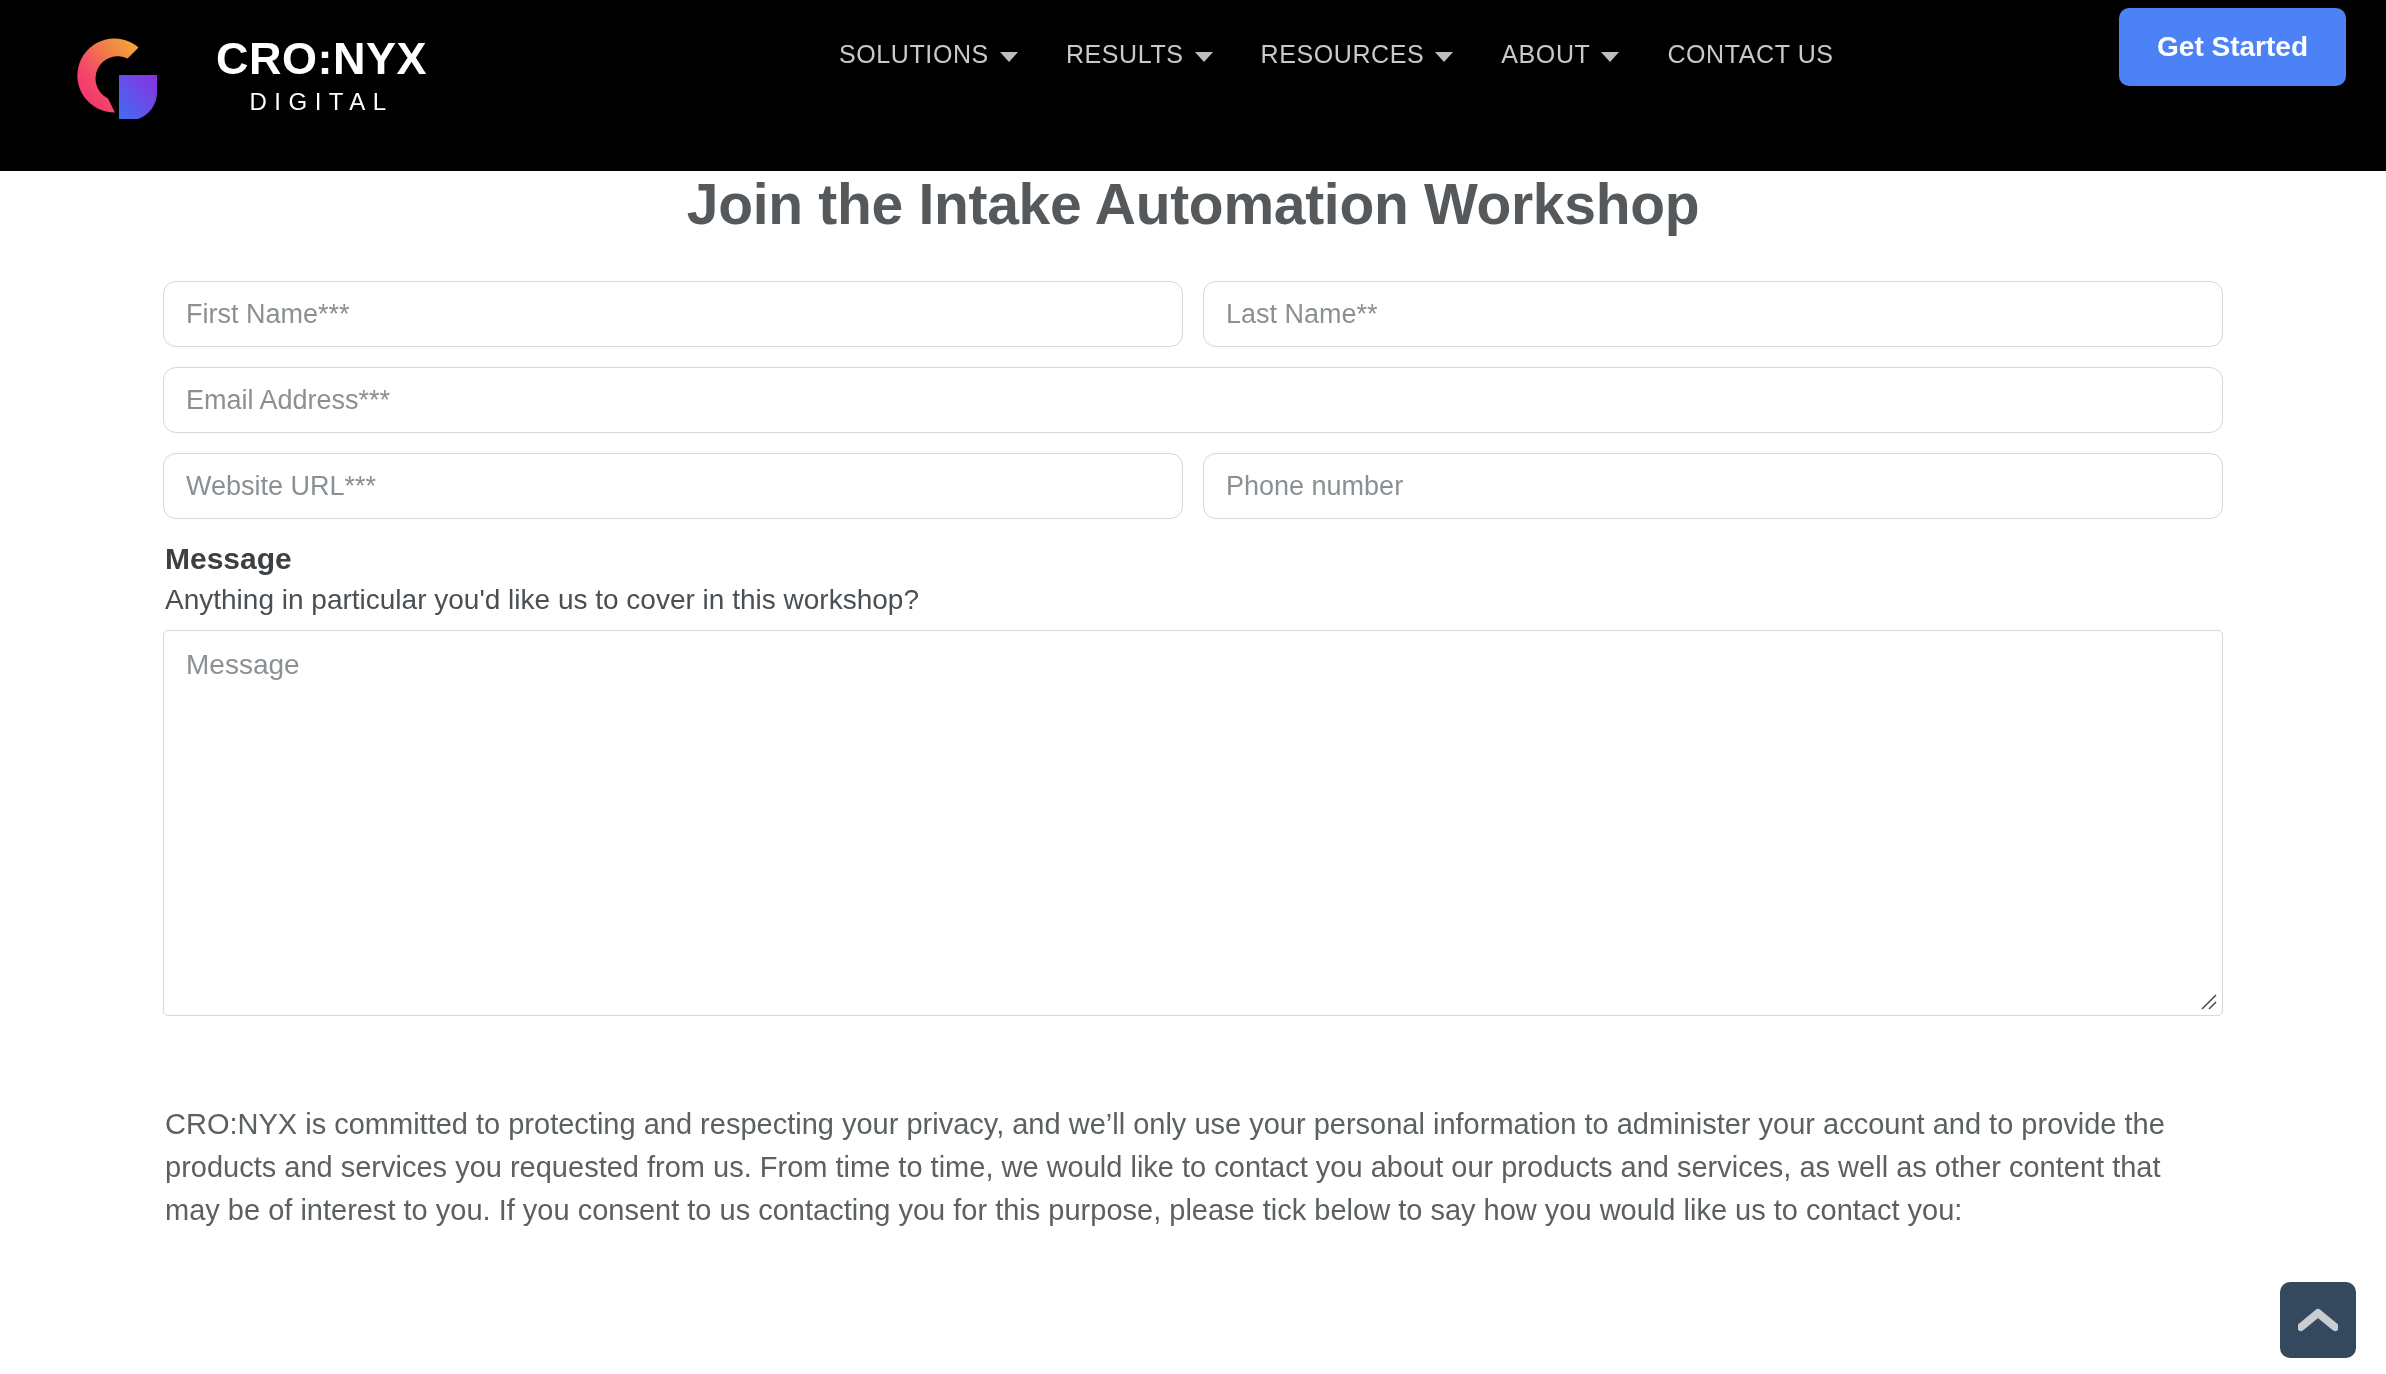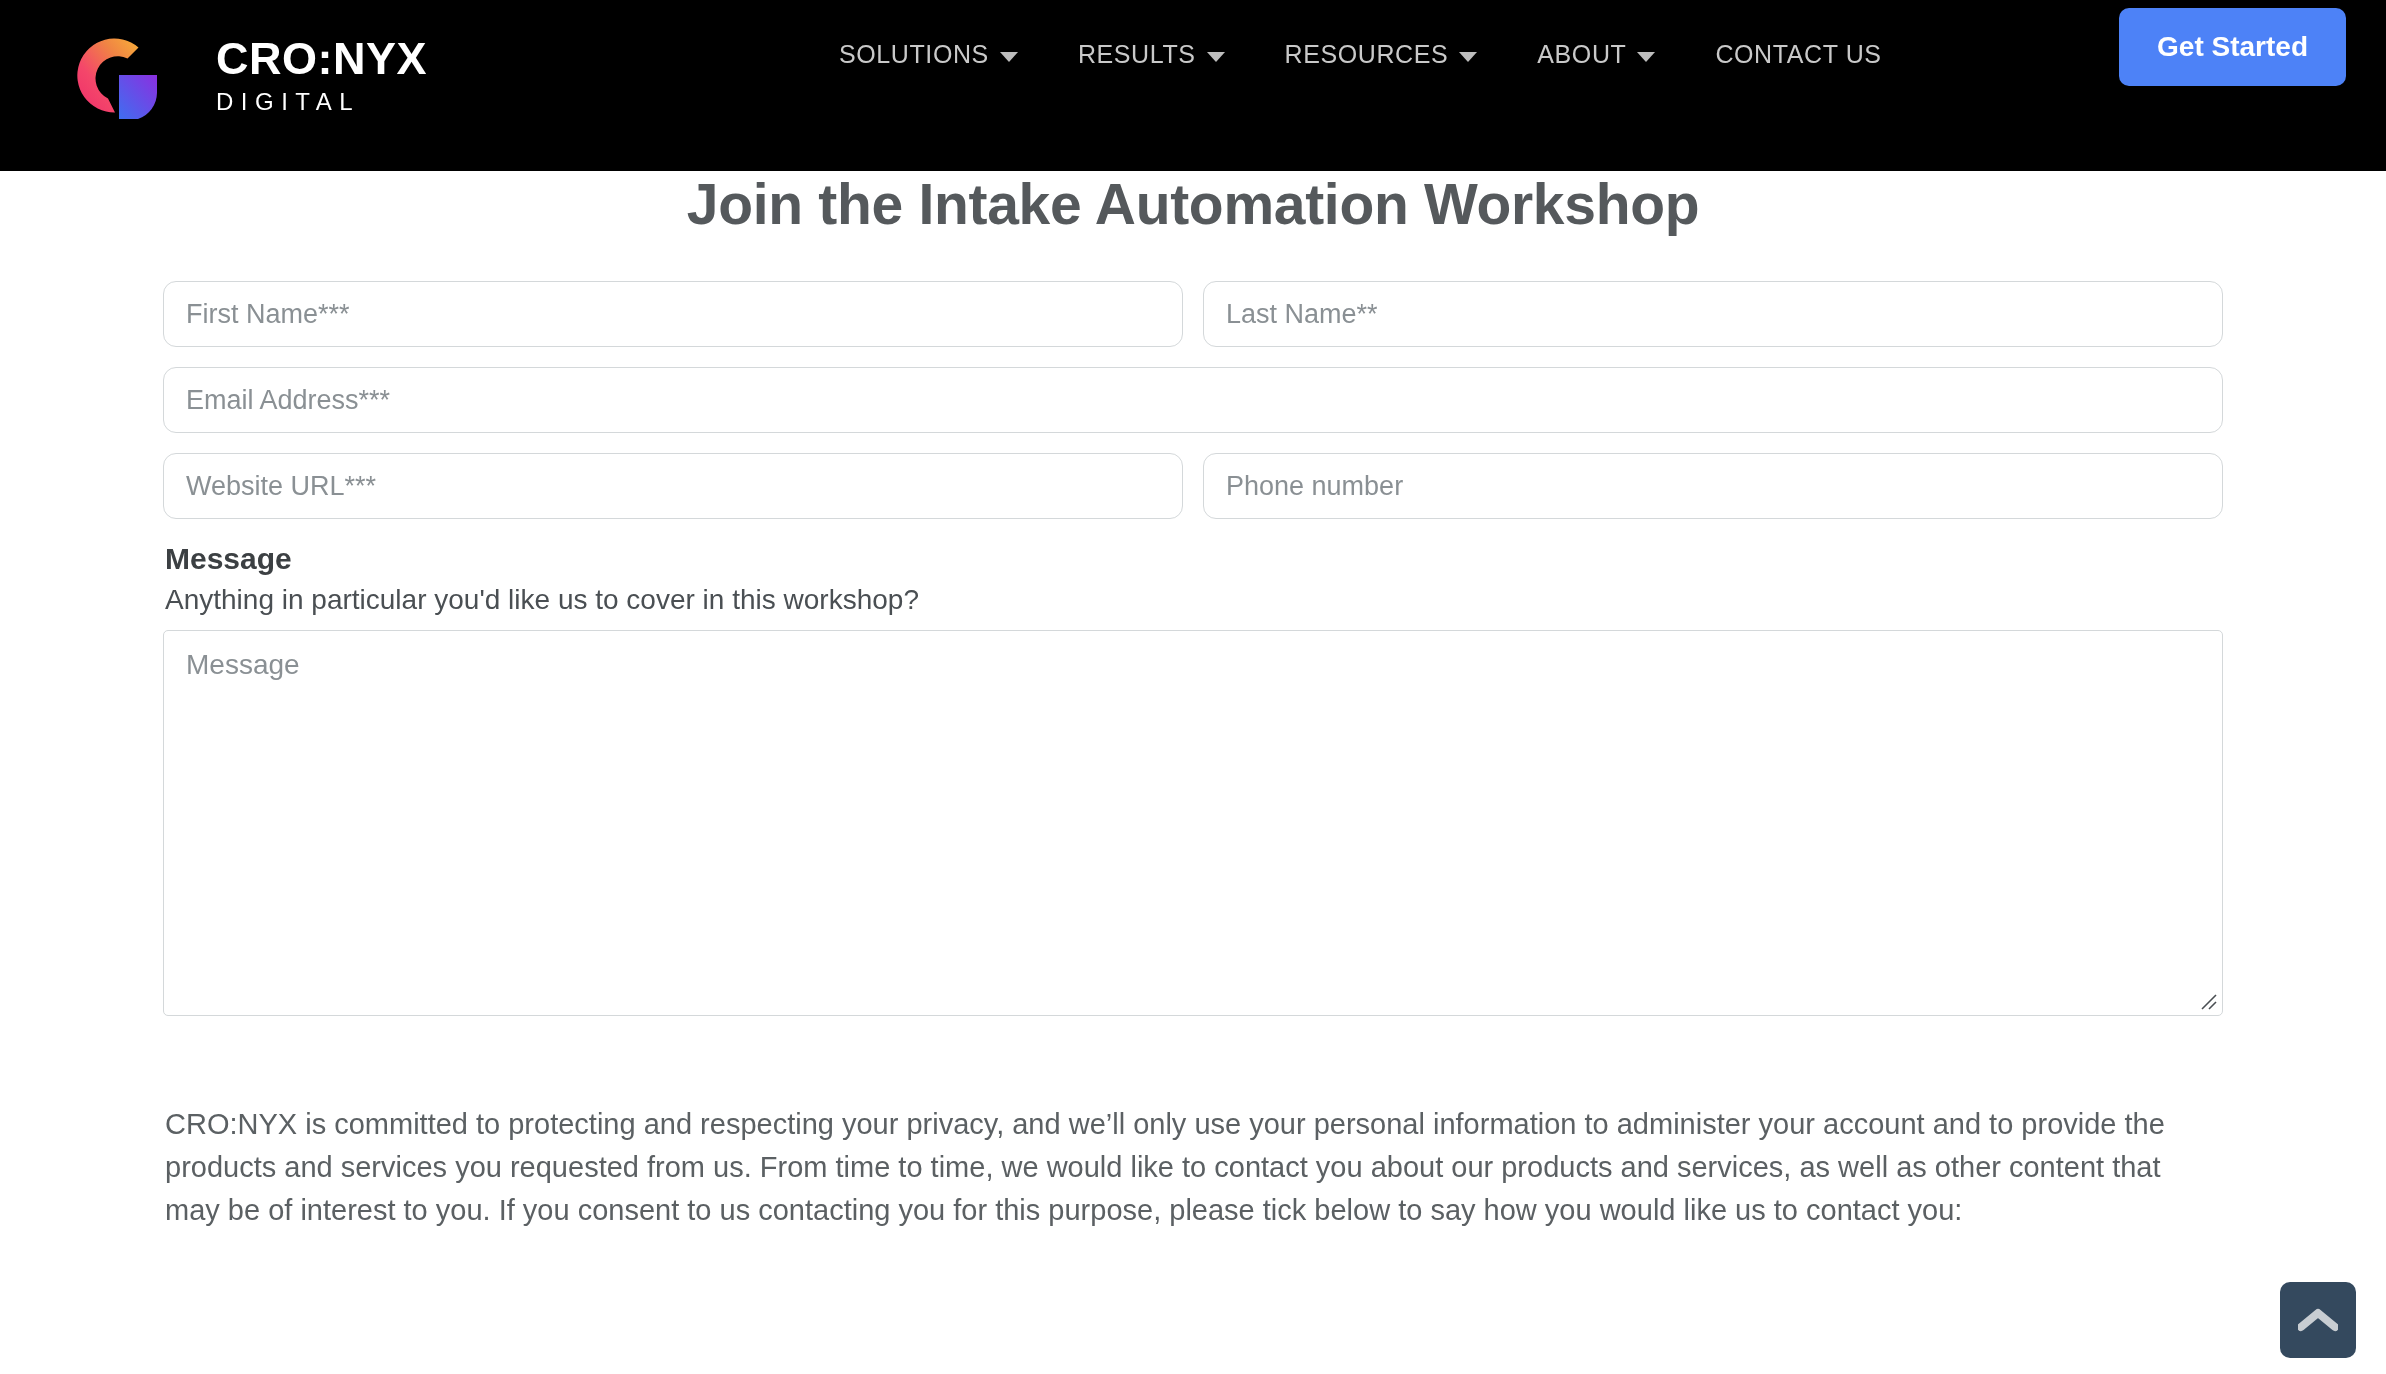--- a/index.html
+++ b/index.html
@@ -60,29 +60,30 @@
   }
 
   .brand-sub {
     color: #ffffff;
     font-size: 24px;
     font-weight: 400;
     letter-spacing: 7.5px;
     line-height: 1;
     margin-top: 9px;
     font-family: "Liberation Sans", sans-serif;
+    text-align: center;
   }
 
   .main-nav {
     position: absolute;
     left: 815px;
     top: 34px;
     display: flex;
     align-items: center;
-    gap: 12px;
+    gap: 0;
   }
 
   .nav-item {
     display: flex;
     align-items: center;
     gap: 11px;
     color: #c9c9c9;
     font-size: 25px;
     letter-spacing: 0.6px;
     text-decoration: none;

